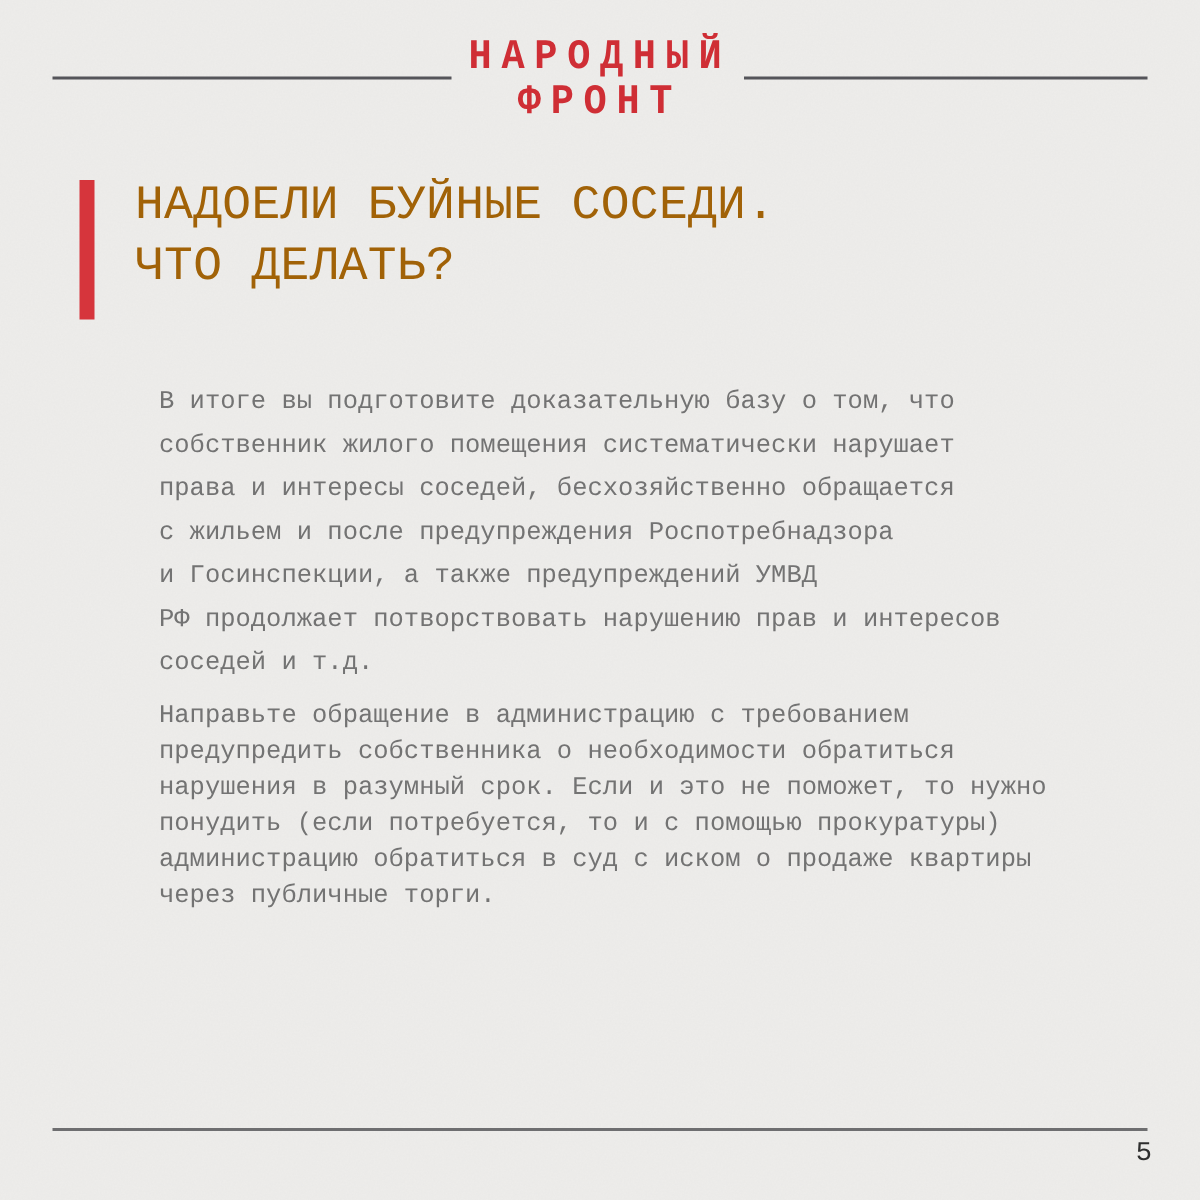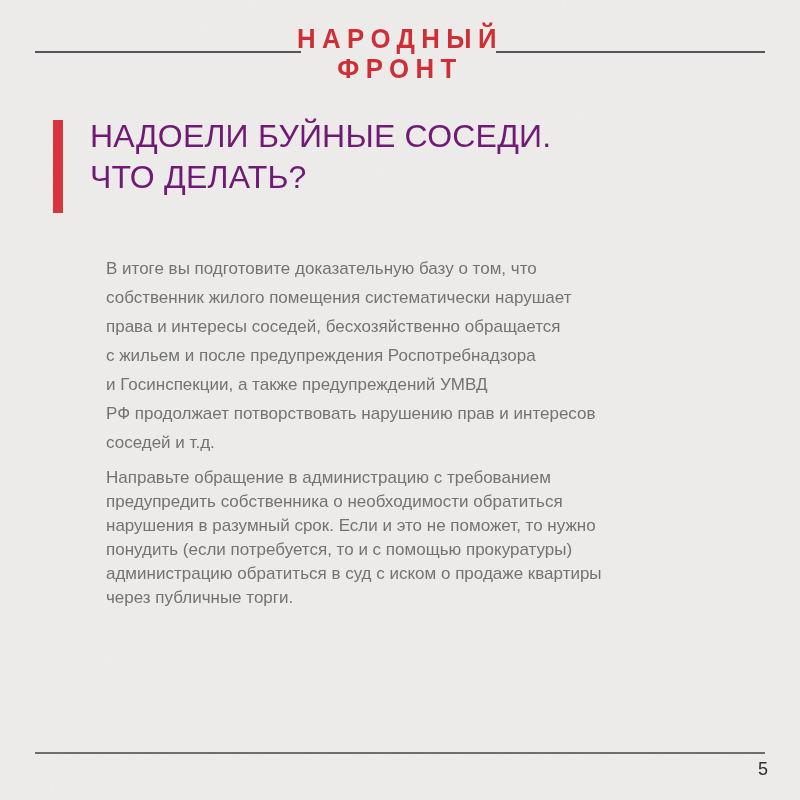--- a/index.html
+++ b/index.html
@@ -5,21 +5,21 @@
   html, body {
     margin: 0;
     padding: 0;
   }
   .page {
     position: relative;
     width: 800px;
     height: 800px;
     background: #eeedeb;
     overflow: hidden;
-    font-family: Liberation Sans, sans-serif;
+    font-family: Liberation Mono, monospace;
   }
   .noise {
     position: absolute;
     inset: 0;
     width: 100%;
     height: 100%;
     opacity: 0.5;
     pointer-events: none;
   }
   
@@ -53,21 +53,21 @@
     width: 10px;
     height: 93px;
     background: #d6353c;
   }
   .title {
     position: absolute;
     left: 90px;
     top: 116px;
     width: 660px;
     margin: 0;
-    color: #701a75;
+    color: #a16207;
     font-weight: normal;
     font-size: 32px;
     line-height: 41px;
     letter-spacing: 0.2px;
     white-space: pre-line;
   }
   
   .para {
     position: absolute;
     left: 90px;

